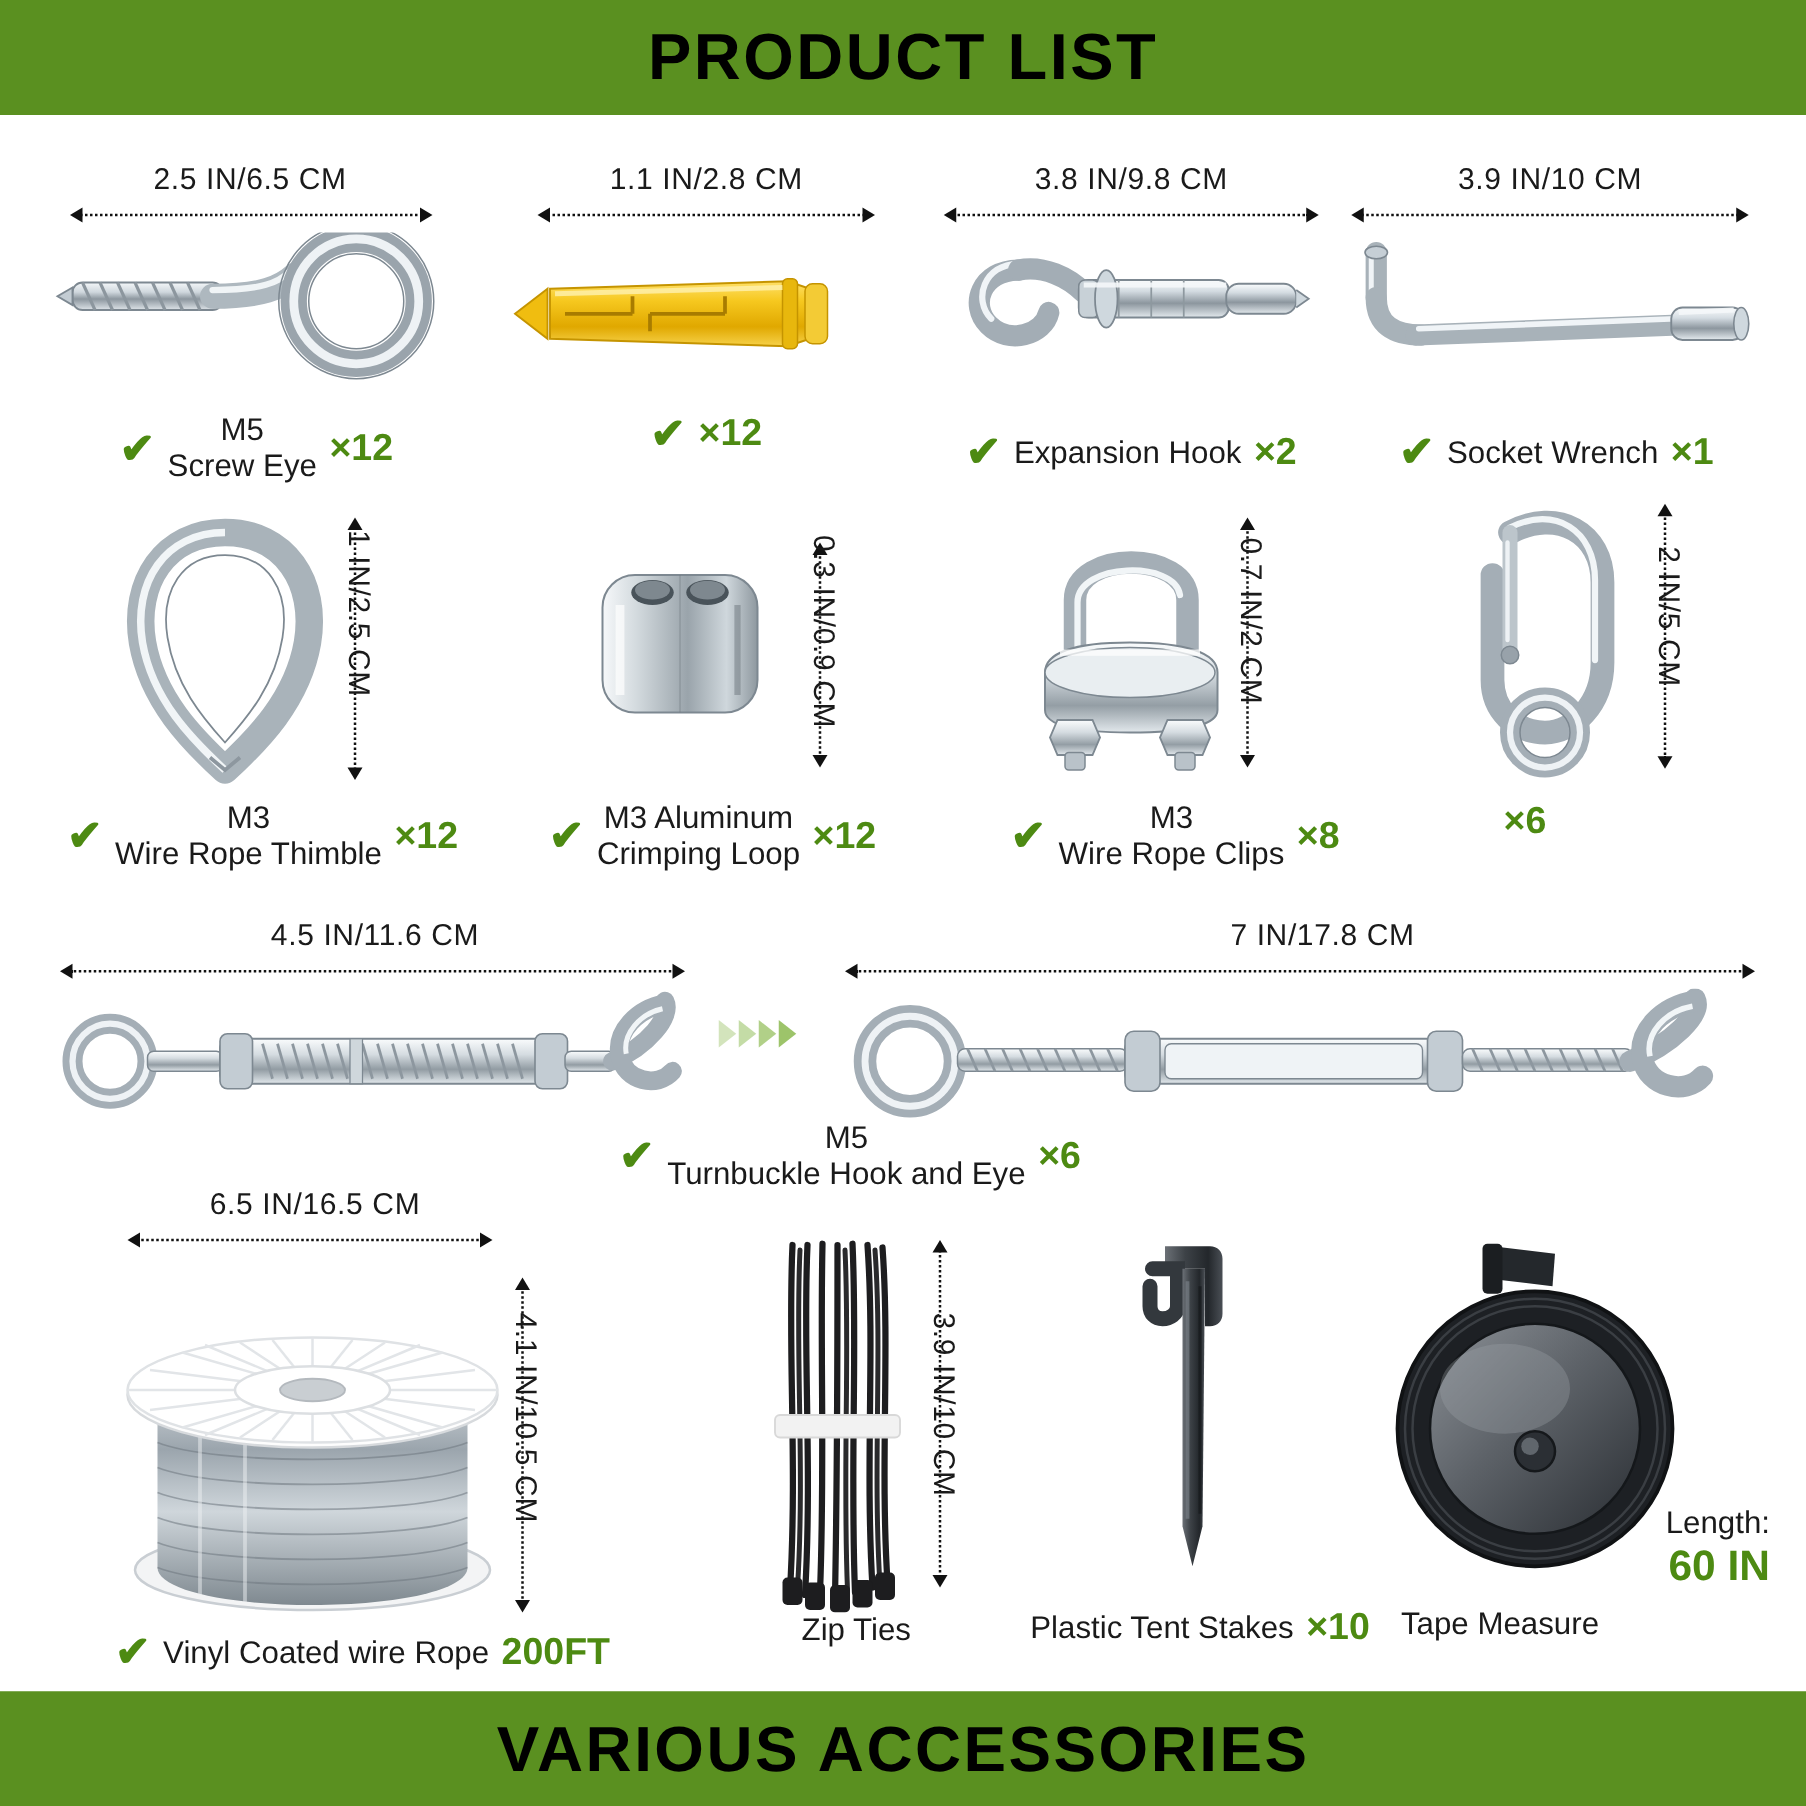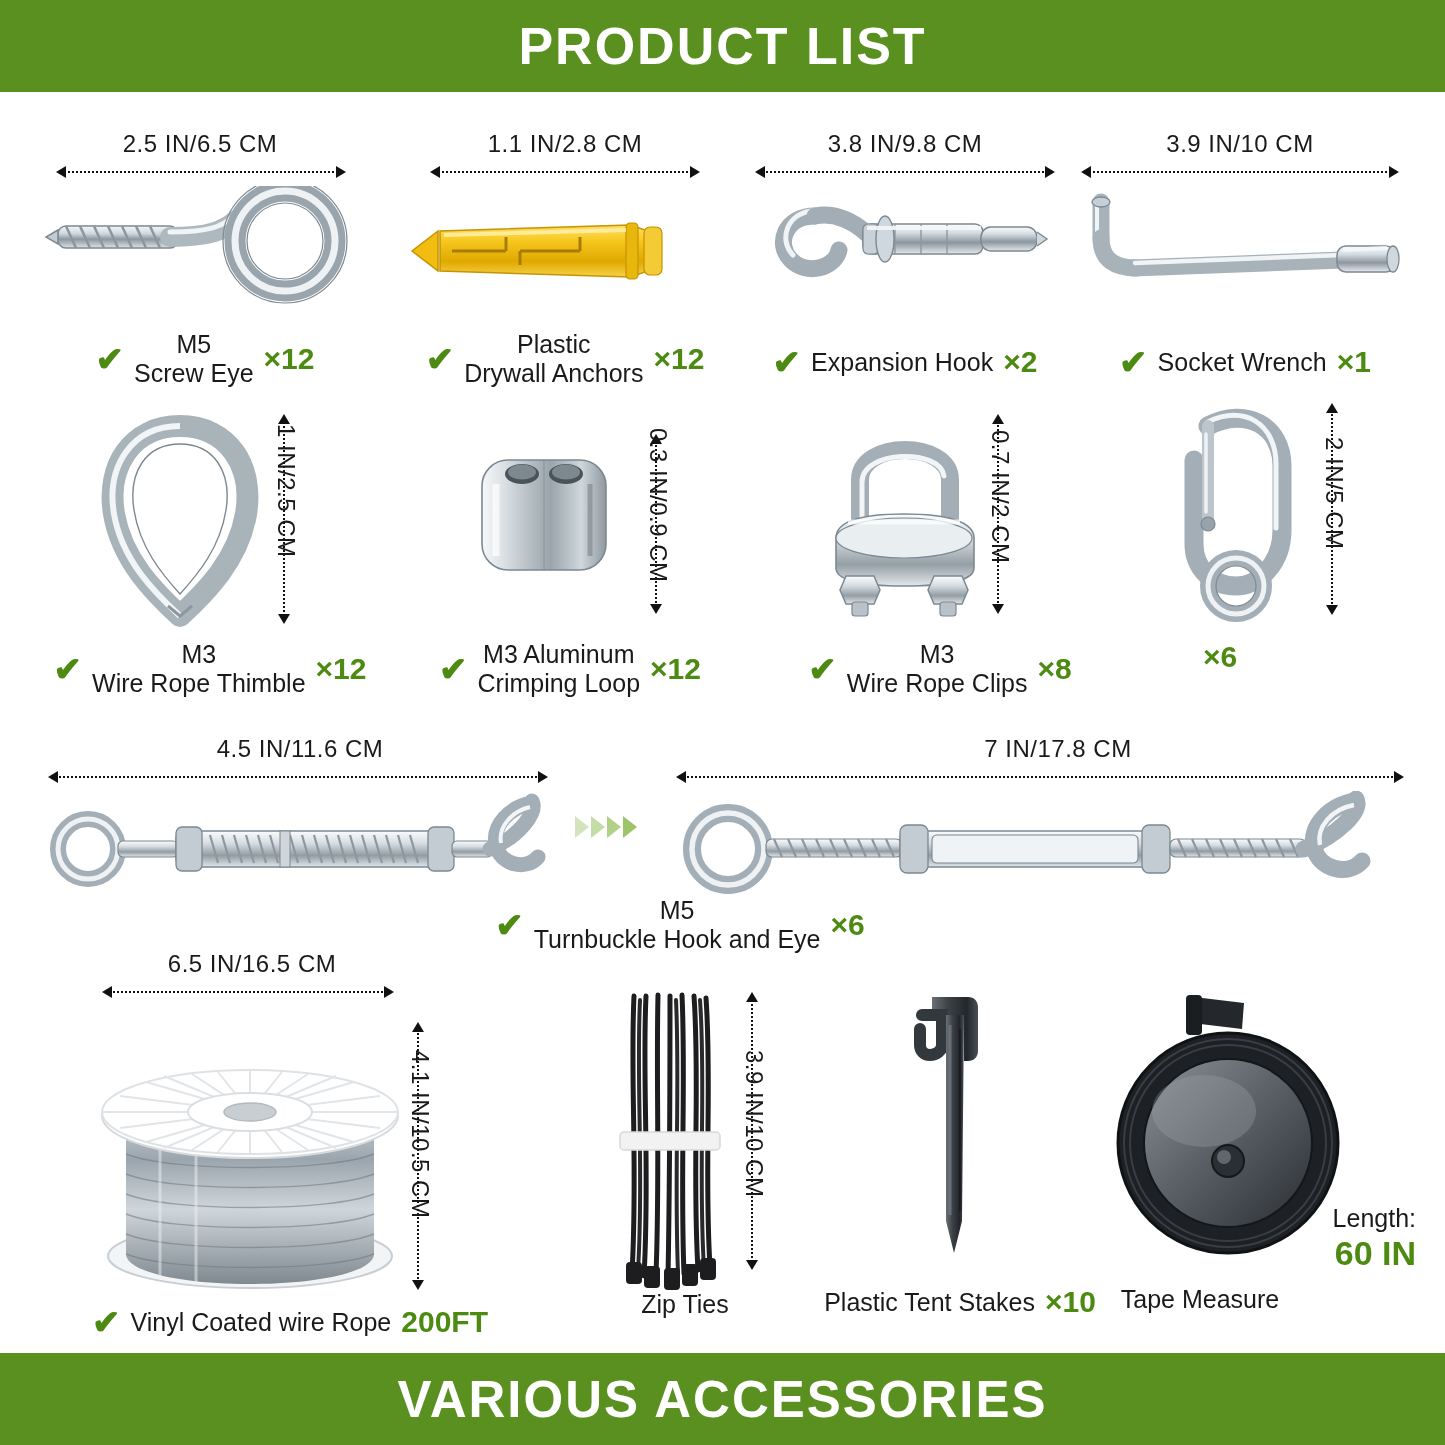--- a/index.html
+++ b/index.html
@@ -9,21 +9,21 @@
     font-family: "Liberation Sans", sans-serif;
     background: #ffffff;
     overflow: hidden;
   }
   .page { position: relative; width: 1445px; height: 1445px; background:#fff; }
 
   
   .banner {
     position: absolute; left: 0; width: 1445px;
     background: #5a9020;
-    color: #ffffff;
+    color: #000000;
     display: flex; align-items: center; justify-content: center;
     letter-spacing: 2px;
     font-weight: bold;
   }
   .banner-top { top: 0; height: 92px; font-size: 52px; }
   .banner-bottom { bottom: 0; height: 92px; font-size: 51px; }
 
   
   .dim-text {
     font-size: 24px; color: #1a1a1a; letter-spacing: .5px; white-space: nowrap;
@@ -186,23 +186,20 @@
           <path d="M76 30 L76 16" stroke="#a87c00" stroke-width="3"></path>
           <path d="M90 30 L90 44" stroke="#a87c00" stroke-width="3"></path>
           <path d="M150 30 L150 16" stroke="#a87c00" stroke-width="3"></path>
 
           <path d="M14 14 L196 9" stroke="#fff2b0" stroke-width="4" opacity=".8"></path>
         </g>
       </svg>
     </div>
     <div class="row-label" style="position:absolute; left:-10px; top:200px; width:350px;">
       <span class="check">✔</span>
-      <span class="label">
-        <span>Plastic</span><br><span>Drywall Anchors</span>
-      </span>
       <span class="qty">×12</span>
     </div>
   </div>
 
   <div class="cell" style="left:745px; top:130px; width:320px;">
     <div class="dim-text" style="position:absolute; left:50%; top:0; transform:translateX(-50%);">3.8 IN/9.8 CM</div>
     <div class="hdim" style="left:10px; top:36px; width:300px;">
       <div class="cap-l"></div>
         <div class="line"></div>
         <div class="cap-r"></div>

